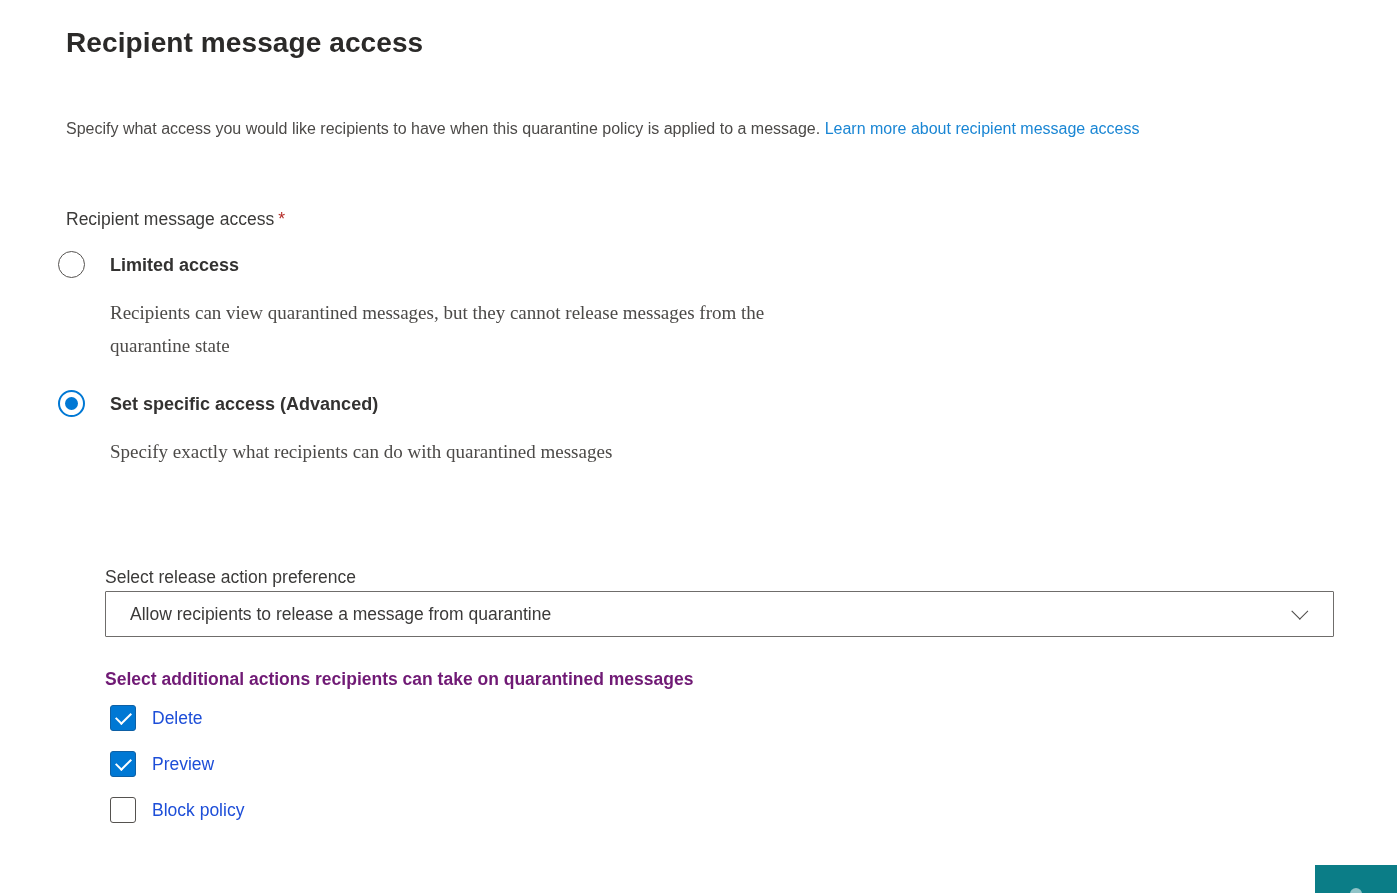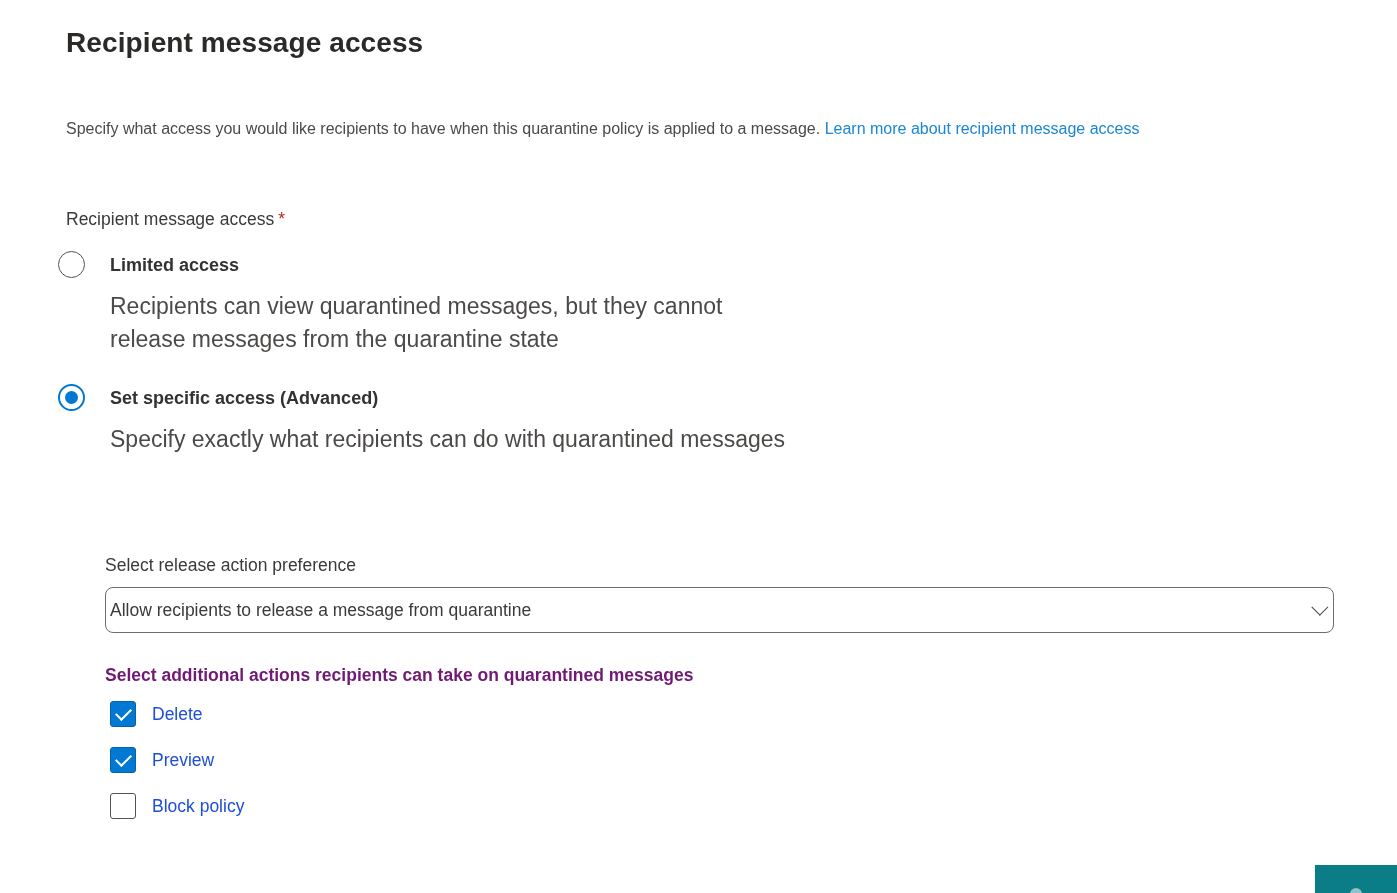--- a/index.html
+++ b/index.html
@@ -72,45 +72,46 @@
   }
   .radio-body { margin-left: 25px; }
   .radio-label {
     font-size: 18px;
     font-weight: 700;
     color: #333231;
     line-height: 30px;
     text-align: right;
   }
   .radio-desc {
-    margin-top: 10px;
-    font-size: 23px;
+    margin-top: 16px;
+    font-size: 19px;
     line-height: 33px;
     color: #4c4a48;
+    font-family: Liberation Serif, serif;
   }
   .radio-desc.narrow { width: 668px; }
 
   
   .subsection { margin-left: 39px; }
   .sub-label {
     margin-top: 97px;
     font-size: 17.5px;
     color: #3b3a39;
     line-height: 24px;
   }
   .dropdown {
-    margin-top: 10px;
+    margin-top: 2px;
     width: 1229px;
     height: 46px;
     border: 1px solid #6f6d6b;
-    border-radius: 8px;
+    border-radius: 1px;
     background: #fff;
     display: flex;
     align-items: center;
-    padding: 0 4px;
+    padding: 0 24px;
     cursor: pointer;
   }
   .dropdown-value {
     flex: 1;
     font-size: 17.5px;
     color: #3b3a39;
     white-space: nowrap;
     overflow: hidden;
   }
   .chevron {

